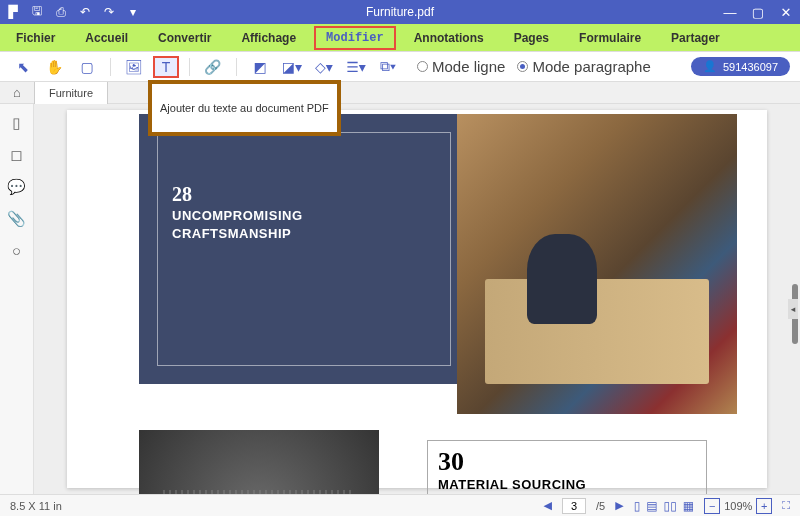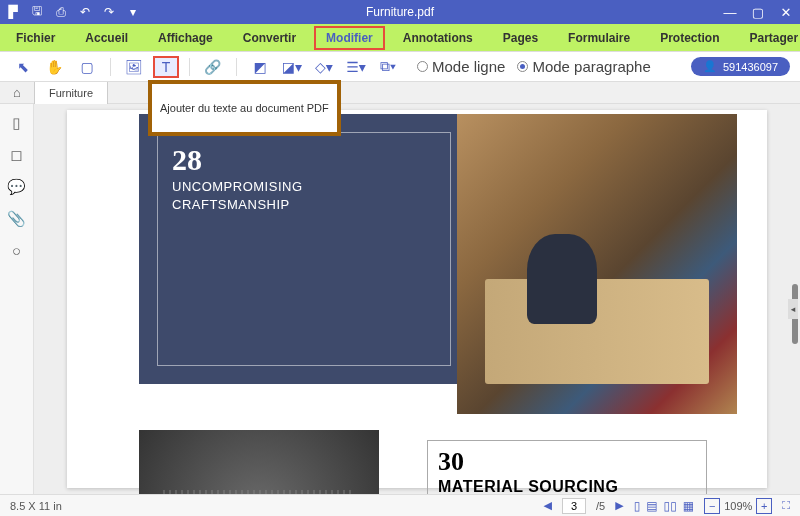--- a/index.html
+++ b/index.html
@@ -7,21 +7,21 @@
 
 .titlebar { background: #4a5fc1; height: 24px; display: flex; align-items: center; color: #fff; font-size: 11px; position: relative; }
 .titlebar-left { display: flex; gap: 10px; padding: 0 6px; align-items: center; }
 .titlebar-left .ticon { width: 14px; height: 14px; display: flex; align-items: center; justify-content: center; font-size: 12px; cursor: pointer; }
 .titlebar-title { position: absolute; left: 50%; transform: translateX(-50%); font-size: 12px; }
 .titlebar-right { margin-left: auto; display: flex; }
 .titlebar-right .winbtn { width: 28px; height: 24px; display: flex; align-items: center; justify-content: center; cursor: pointer; font-size: 13px; }
 
 .menubar { height: 28px; display: flex; align-items: center; padding: 0 4px; gap: 6px; background: #bef264; border-bottom: 1px solid #ddd; }
 .menubar .menuitem { padding: 3px 10px; font-size: 12px; font-weight: 600; color: #333; cursor: pointer; border: 2px solid transparent; }
-.menubar .menuitem.active { color: #4a5fc1; border: 2px solid #e74c3c; }
+.menubar .menuitem.active { color: #4a5fc1; border: 2px solid #e74c3c; font-family: Liberation Mono, monospace; }
 
 .toolbar { height: 30px; display: flex; align-items: center; padding: 0 10px; gap: 6px; background: #fff; border-bottom: 1px solid #ddd; position: relative; }
 .toolbar .tbtn { width: 26px; height: 22px; display: flex; align-items: center; justify-content: center; font-size: 14px; cursor: pointer; color: #4a5fc1; border: 1px solid transparent; }
 .toolbar .tbtn.selected { background: #e8ecff; border: 2px solid #e74c3c; }
 .toolbar .sep { width: 1px; height: 18px; background: #ddd; margin: 0 4px; }
 .toolbar .modegrp { display: flex; align-items: center; gap: 12px; margin-left: 10px; font-size: 15px; color: #444; }
 .toolbar .radio { display: flex; align-items: center; gap: 4px; cursor: pointer; }
 .toolbar .radio .dot { width: 11px; height: 11px; border-radius: 50%; border: 1px solid #888; display: inline-flex; align-items: center; justify-content: center; }
 .toolbar .radio.checked .dot::after { content:''; width: 5px; height: 5px; border-radius: 50%; background: #4a5fc1; }
 .toolbar .userpill { margin-left: auto; background: #4a5fc1; color: #fff; border-radius: 14px; padding: 3px 12px; font-size: 11px; display: flex; align-items: center; gap: 6px; cursor: pointer; }
@@ -34,34 +34,34 @@
 
 .mainarea { flex: 1; display: flex; overflow: hidden; position: relative; }
 .leftrail { width: 34px; background: #f7f7f7; border-right: 1px solid #e0e0e0; display: flex; flex-direction: column; align-items: center; gap: 14px; padding-top: 10px; }
 .leftrail .ricon { font-size: 15px; color: #666; cursor: pointer; }
 
 .docwrap { flex: 1; background: #eee; display: flex; justify-content: center; overflow: hidden; position: relative; padding: 6px 0; }
 .page { width: 700px; background: #fff; box-shadow: 0 1px 4px rgba(0,0,0,0.2); position: relative; }
 
 .bluebox { position: absolute; top: 4px; left: 72px; width: 330px; height: 270px; background: #3e4a6b; padding: 18px; color: #fff; }
 .bluebox .inner { border: 1px solid rgba(255,255,255,0.5); padding: 10px 14px 14px; height: 234px; }
-.bluebox .num { font-size: 30px; font-weight: 700; font-family: Georgia, serif; }
-.bluebox .hl { font-size: 13px; font-weight: 400; letter-spacing: 0.5px; margin-top: 2px; line-height: 1.2; }
+.bluebox .num { font-size: 20px; font-weight: 700; font-family: Georgia, serif; margin-top: 40px; }
+.bluebox .hl { font-size: 13px; font-weight: 700; letter-spacing: 0.5px; margin-top: 2px; line-height: 1.2; }
 .bluebox p { font-family: Georgia, serif; font-size: 9.5px; line-height: 1.35; margin-top: 10px; }
 
 .photo1 { position: absolute; top: 4px; left: 390px; width: 280px; height: 300px; background: linear-gradient(135deg, #b89060 0%, #8b6840 30%, #5a4530 55%, #3d5a7a 70%, #8b3030 85%, #b08550 100%); overflow: hidden; }
 .photo1::before { content:''; position: absolute; top: 55%; left: 10%; width: 80%; height: 35%; background: linear-gradient(90deg, #c4a878, #d8bc8a); border-radius: 3px; }
 .photo1::after { content:''; position: absolute; top: 40%; left: 25%; width: 25%; height: 30%; background: #2a3040; border-radius: 40% 40% 10% 10%; }
 
 .photo2 { position: absolute; top: 320px; left: 72px; width: 240px; height: 200px; background: radial-gradient(ellipse at 50% 40%, #6a6a6a, #2a2a2a); }
 .photo2::after { content:''; position: absolute; top: 30%; left: 10%; width: 80%; height: 25%; background: repeating-linear-gradient(90deg, #888 0 2px, transparent 2px 6px); opacity: 0.4; }
 
 .block2 { position: absolute; top: 330px; left: 360px; width: 280px; border: 1px solid #aaa; padding: 6px 10px; }
 .block2 .num { font-size: 26px; font-weight: 700; font-family: Georgia, serif; }
-.block2 .hl { font-size: 16px; font-weight: 700; letter-spacing: 0.5px; line-height: 1.2; font-family: Arial, sans-serif; }
+.block2 .hl { font-size: 13px; font-weight: 700; letter-spacing: 0.5px; line-height: 1.2; font-family: Arial, sans-serif; }
 
 .scrollbar { position: absolute; right: 2px; top: 180px; width: 6px; height: 60px; background: #888; border-radius: 3px; }
 .expand-left { position: absolute; left: 34px; top: 50%; width: 10px; height: 20px; background: #ddd; font-size: 9px; display: flex; align-items: center; justify-content: center; color: #555; cursor: pointer; }
 .expand-right { position: absolute; right: 2px; top: 50%; width: 10px; height: 20px; background: #ddd; font-size: 9px; display: flex; align-items: center; justify-content: center; color: #555; cursor: pointer; }
 
 .statusbar { height: 22px; display: flex; align-items: center; padding: 0 10px; gap: 10px; background: #f7f7f7; border-top: 1px solid #ddd; font-size: 11px; color: #555; }
 .statusbar .pagefield { width: 24px; border: 1px solid #ccc; text-align: center; font-size: 11px; height: 16px; }
 .statusbar .viewbtns { display: flex; gap: 6px; margin-left: auto; font-size: 12px; color: #4a5fc1; }
 .statusbar .viewbtns span { cursor: pointer; }
 .statusbar .zoom { display: flex; align-items: center; gap: 4px; }
@@ -83,27 +83,26 @@
   <div class="titlebar-right">
     <div class="winbtn">—</div>
     <div class="winbtn">▢</div>
     <div class="winbtn">✕</div>
   </div>
 </div>
 
 <div class="menubar">
   <div class="menuitem">Fichier</div>
   <div class="menuitem">Accueil</div>
+  <div class="menuitem">Convertir</div>
   <div class="menuitem">Affichage</div>
-  <div class="menuitem">Convertir</div>
   <div class="menuitem active">Modifier</div>
   <div class="menuitem">Annotations</div>
   <div class="menuitem">Pages</div>
   <div class="menuitem">Formulaire</div>
-  <div class="menuitem">Protection</div>
   <div class="menuitem">Partager</div>
 
 </div>
 
 <div class="toolbar">
   <div class="tbtn">⬉</div>
   <div class="tbtn">✋</div>
   <div class="tbtn">▢</div>
   <div class="sep"></div>
   <div class="tbtn">🖼</div>

